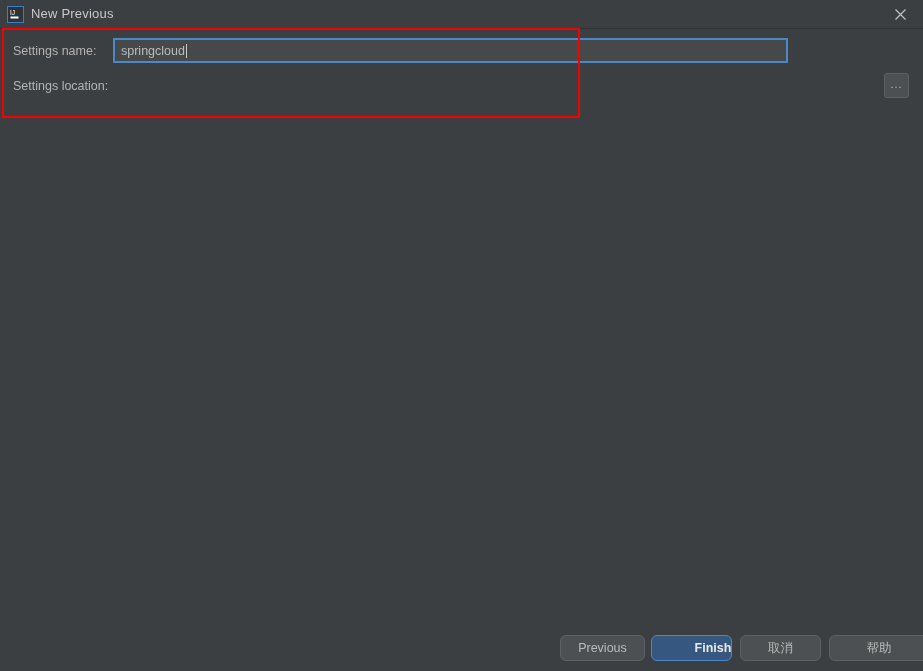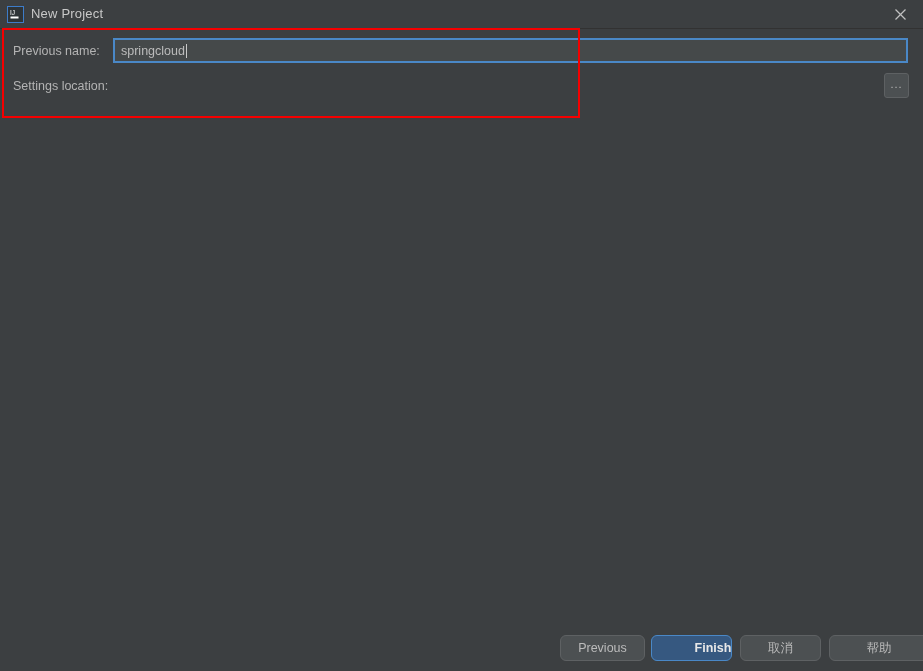--- a/index.html
+++ b/index.html
@@ -79,21 +79,21 @@
     font-size: 12.5px;
     color: #bbbbbb;
     padding: 0 6px;
     display: flex;
     align-items: center;
     white-space: nowrap;
     overflow: hidden;
   }
   #field-project-name {
     left: 113px; top: 38px;
-    width: 795px; height: 25px;
+    width: 675px; height: 25px;
     border: 2px solid #4a88c7;
     cursor: text;
   }
   #field-project-name .caret {
     display: inline-block;
     width: 1px;
     height: 14px;
     background: #c8c8c8;
     margin-left: 1px;
     vertical-align: middle;
@@ -210,30 +210,30 @@
 
 <div id="dialog">
 
   <div id="titlebar">
     <div id="app-icon">
       <svg width="13" height="13" viewBox="0 0 13 13">
         <text x="1" y="6.5" font-family="Liberation Sans, sans-serif" font-size="6.5" fill="#ffffff">IJ</text>
         <rect x="1.5" y="8.5" width="8" height="2" fill="#ffffff"></rect>
       </svg>
     </div>
-    <div id="title-text">New Project</div>
+    <div id="title-text">New Previous</div>
     <div id="close-button">
       <svg width="13" height="13" viewBox="0 0 13 13">
         <line x1="1.5" y1="1.5" x2="11.5" y2="11.5" stroke="#c0c0c0" stroke-width="1.2"></line>
         <line x1="11.5" y1="1.5" x2="1.5" y2="11.5" stroke="#c0c0c0" stroke-width="1.2"></line>
       </svg>
     </div>
   </div>
 
-  <div class="field-label" id="label-project-name">Previous name:</div>
+  <div class="field-label" id="label-project-name">Settings name:</div>
 
   <div class="text-field" id="field-project-name">
     <span>springcloud</span>
       <span class="caret"></span>
   </div>
 
   <div class="field-label" id="label-project-location">Settings location:</div>
 
 
   <div id="browse-button">

